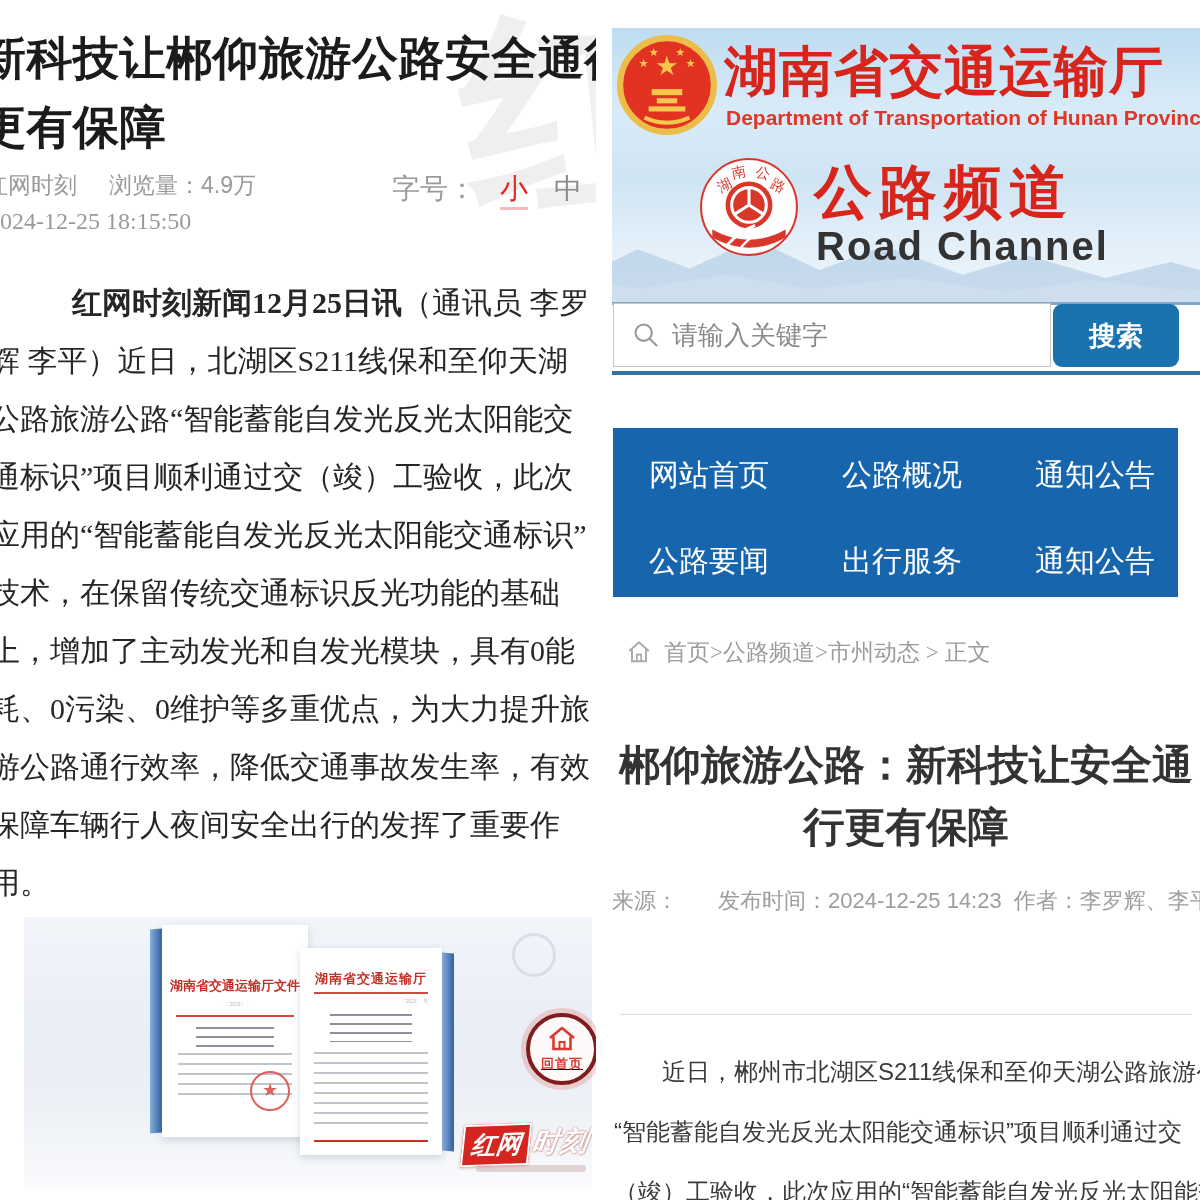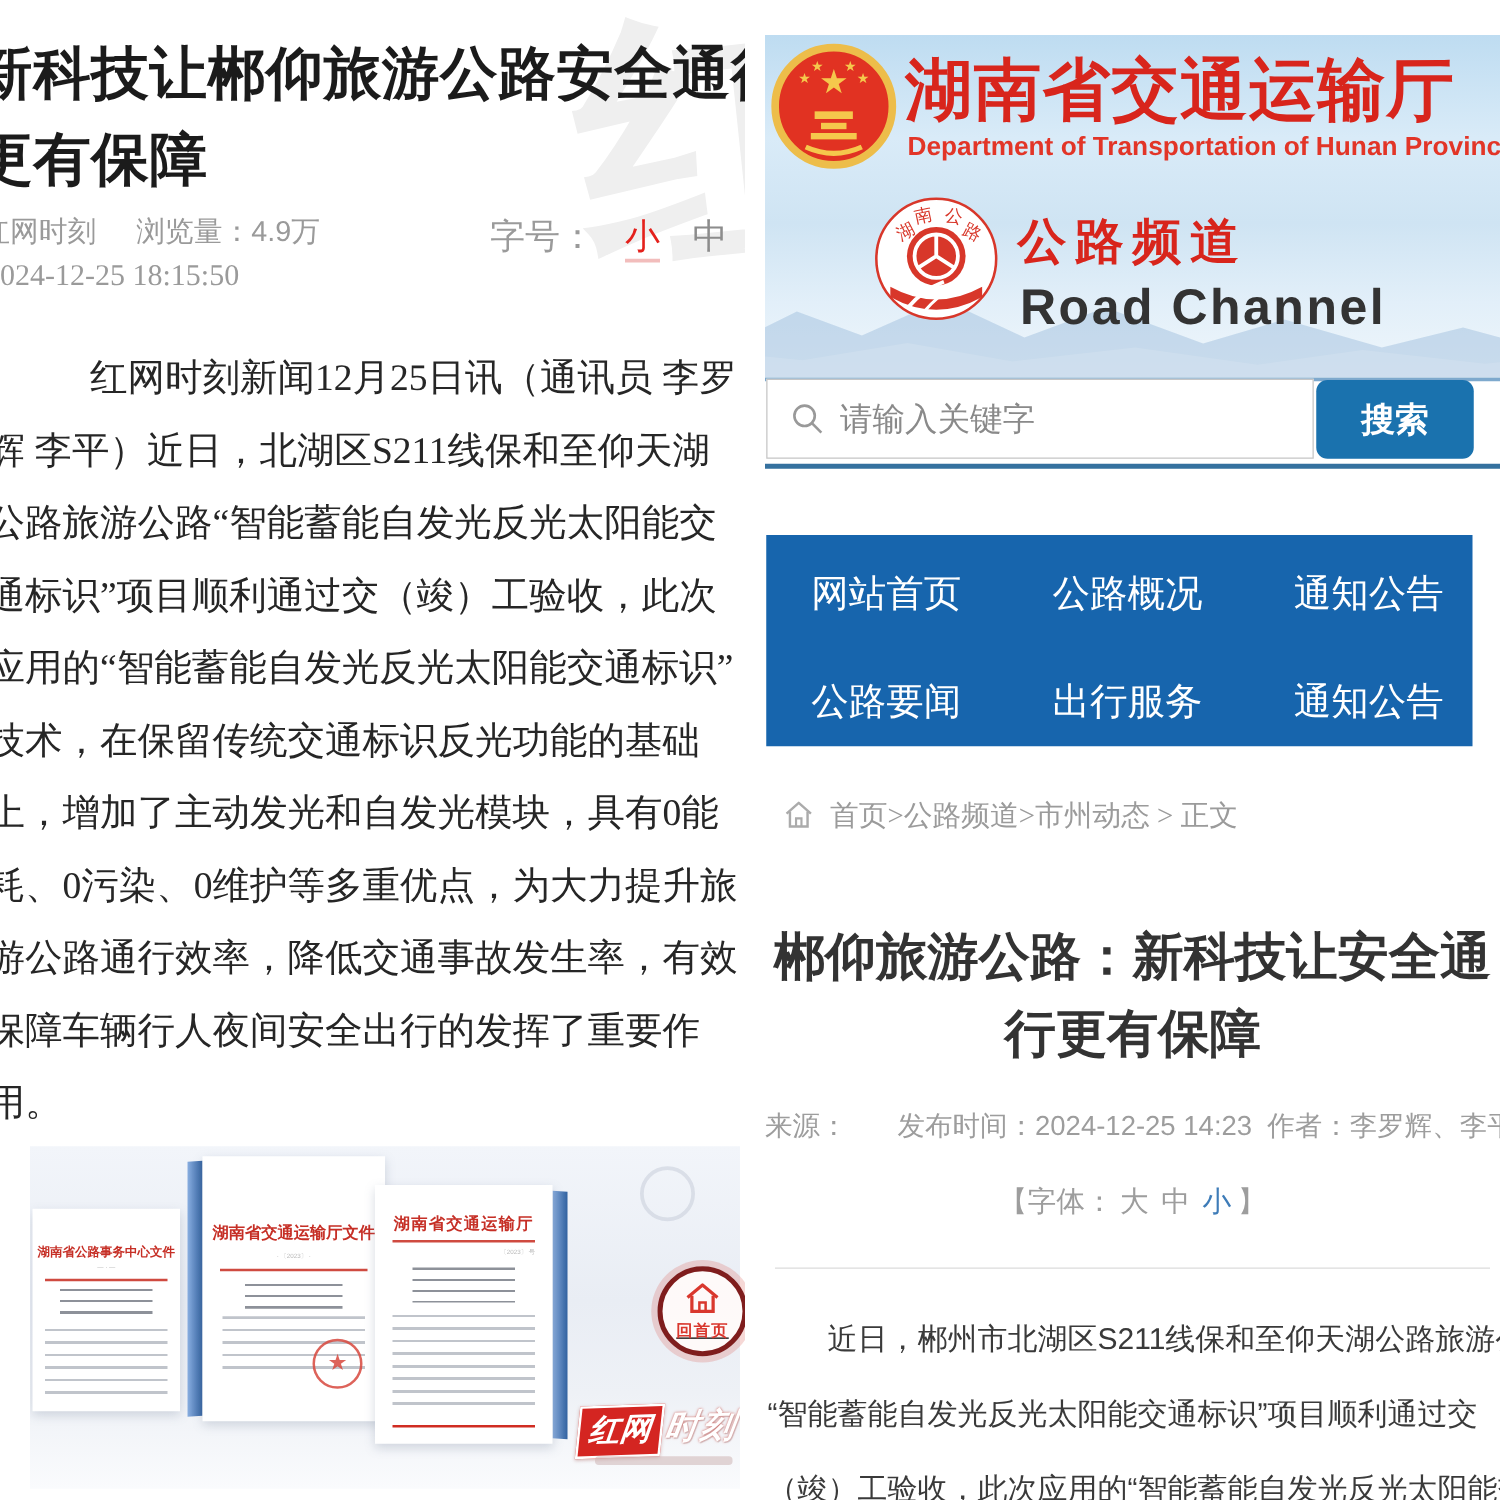--- a/index.html
+++ b/index.html
@@ -17,21 +17,21 @@
   .lp-meta .views-label{margin-left:32px;}
   .lp-fontsizer{position:absolute;left:392px;top:170px;font-size:28px;color:#9a9a9a;white-space:nowrap;}
   .fs-small{color:#e4211c;border-bottom:3px solid #f2bdbc;padding-bottom:3px;margin-left:24px;}
   .fs-mid{margin-left:26px;color:#8c8c8c;}
   .fs-large{margin-left:26px;color:#8c8c8c;}
   .lp-date{position:absolute;left:-12px;top:208px;font-size:24px;color:#9a9a9a;
            font-family:"Liberation Serif","DejaVu Serif",serif;}
   .lp-body{position:absolute;left:-10px;top:274px;width:700px;font-size:30px;color:#262626;
            font-family:"Liberation Serif","DejaVu Serif",serif;}
   .lp-body .bl{height:58px;line-height:58px;white-space:nowrap;}
-  .lp-body .bl .lead{font-weight:normal;}
+  .lp-body .bl .lead{font-weight:bold;}
   .bl-indent{text-indent:82px;}
 
   
   #doc-image{position:absolute;left:24px;top:917px;width:568px;height:274px;overflow:hidden;
              background:linear-gradient(180deg,#f2f5fa 0%,#e9edf4 45%,#eef1f6 72%,#fafbfd 100%);}
   .wm-circle{position:absolute;left:488px;top:16px;width:38px;height:38px;border:3px solid rgba(190,197,210,.45);
              border-radius:50%;}
   .doc{position:absolute;background:#fff;box-shadow:0 3px 8px rgba(110,125,150,.28);}
   .dtitle{position:absolute;left:0;right:0;text-align:center;color:#c62f26;font-weight:bold;white-space:nowrap;overflow:hidden;}
   .dsub{position:absolute;left:0;right:0;text-align:center;color:#b9b9b9;font-size:5px;white-space:nowrap;}
@@ -60,21 +60,21 @@
   #banner{position:absolute;left:0;top:28px;width:588px;height:274px;overflow:hidden;
           background:linear-gradient(180deg,#bedcf1 0%,#d9ebf8 30%,#cfe4f3 55%,#e2eff9 78%,#eff6fb 100%);
           border-bottom:3px solid #7ea9cd;}
   .mtn1{position:absolute;bottom:0;left:-20px;width:650px;height:80px;background:rgba(140,176,212,.38);
         clip-path:polygon(0 100%,0 62%,7% 34%,15% 58%,25% 22%,35% 60%,45% 30%,57% 66%,67% 42%,79% 70%,89% 50%,100% 74%,100% 100%);}
   .mtn2{position:absolute;bottom:0;left:-40px;width:700px;height:46px;background:rgba(255,255,255,.55);
         clip-path:polygon(0 100%,0 55%,10% 70%,22% 40%,34% 72%,48% 48%,62% 78%,74% 52%,88% 76%,100% 58%,100% 100%);}
   #org-cn{position:absolute;left:112px;top:8px;font-size:54px;font-weight:800;color:#d8251c;
           white-space:nowrap;letter-spacing:1px;}
   #org-en{position:absolute;left:114px;top:78px;font-size:21px;font-weight:bold;color:#e23527;white-space:nowrap;}
-  #channel-cn{position:absolute;left:202px;top:138px;font-size:39px;font-weight:800;color:#d8251c;
+  #channel-cn{position:absolute;left:202px;top:126px;font-size:58px;font-weight:800;color:#d8251c;
               letter-spacing:7px;white-space:nowrap;}
   #channel-en{position:absolute;left:204px;top:196px;font-size:40px;font-weight:600;color:#333;
               white-space:nowrap;letter-spacing:2px;}
   #search-row{position:absolute;left:0;top:303px;width:588px;height:66px;}
   #search-input{position:absolute;left:1px;top:0;width:438px;height:64px;border:1px solid #c5c5c5;
                 padding:0 10px 0 58px;font-size:26px;color:#333;box-sizing:border-box;background:#fff;
                 font-family:"Liberation Sans",sans-serif;outline:none;}
   #search-input::placeholder{color:#8a8a8a;}
   #search-icon{position:absolute;left:20px;top:18px;}
   #search-btn{position:absolute;left:441px;top:1px;width:126px;height:63px;background:#1a72ae;color:#fff;
@@ -132,27 +132,20 @@
       <div class="bl">上，增加了主动发光和自发光模块，具有0能</div>
       <div class="bl">耗、0污染、0维护等多重优点，为大力提升旅</div>
       <div class="bl">游公路通行效率，降低交通事故发生率，有效</div>
       <div class="bl">保障车辆行人夜间安全出行的发挥了重要作</div>
       <div class="bl">用。</div>
     </div>
 
     <div id="doc-image">
       <div class="wm-circle"></div>
 
-      <div class="doc" style="left:2px;top:50px;width:118px;height:162px;">
-        <div class="dtitle" style="top:28px;font-size:10px;">湖南省公路事务中心文件</div>
-        <div class="dsub" style="top:44px;">— · —</div>
-        <div class="dhr" style="left:10px;right:10px;top:56px;"></div>
-        <div class="bars-dark" style="left:22px;right:22px;top:64px;height:26px;"></div>
-        <div class="bars" style="left:10px;right:10px;top:96px;height:56px;"></div>
-      </div>
 
       <div class="spine" style="left:126px;top:12px;height:204px;transform:skewY(-4deg);"></div>
       <div class="doc" style="left:138px;top:8px;width:146px;height:212px;">
         <div class="dtitle" style="top:52px;font-size:13px;">湖南省交通运输厅文件</div>
         <div class="dsub" style="top:76px;">· 〔2023〕 ·</div>
         <div class="dhr" style="left:14px;right:14px;top:90px;"></div>
         <div class="bars-dark" style="left:34px;right:34px;top:102px;height:20px;"></div>
         <div class="bars" style="left:16px;right:16px;top:128px;height:46px;"></div>
         <div class="seal-doc" style="left:88px;top:146px;">★</div>
       </div>
@@ -252,23 +245,20 @@
       </svg>
       <span class="bc-text">首页&gt;公路频道&gt;市州动态 &gt; 正文</span>
     </div>
 
     <h2 id="r-title" style="margin:0;">郴仰旅游公路：新科技让安全通行更有保障</h2>
 
     <div id="r-meta">
       <span>来源：</span><span class="m-gap">发布时间：</span><span>2024-12-25 14:23</span><span class="m-gap2">作者：</span><span>李罗辉、李平</span>
     </div>
 
-    <div id="r-fontsize">
-      <span>【字体：</span><span class="fz">大</span><span class="fz">中</span><span class="fz fz-small-sel">小</span><span>】</span>
-    </div>
 
     <div id="r-divider"></div>
 
     <div id="r-body">
       <div class="rbl rbl-indent">近日，郴州市北湖区S211线保和至仰天湖公路旅游公路</div>
       <div class="rbl">“智能蓄能自发光反光太阳能交通标识”项目顺利通过交</div>
       <div class="rbl">（竣）工验收，此次应用的“智能蓄能自发光反光太阳能交通标识”</div>
     </div>
   </div>
 </div>

